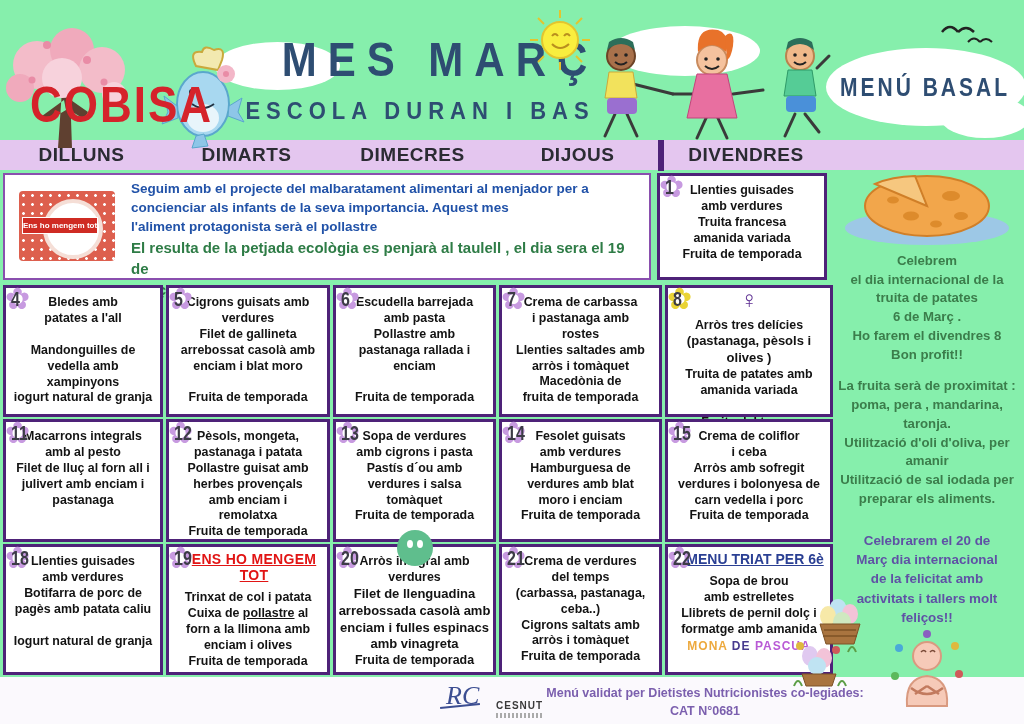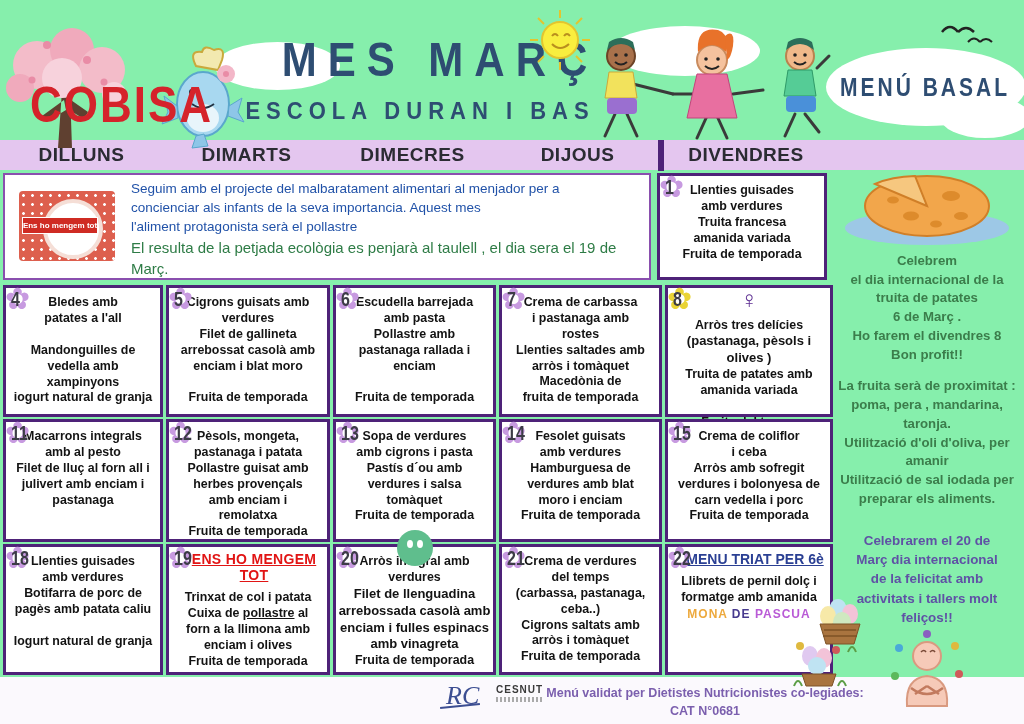--- a/index.html
+++ b/index.html
@@ -27,21 +27,21 @@
   .row3{top:419px;height:123px}
   .row4{top:544px;height:131px}
   .intro-box{width:648px;background:#fff;border:2px solid #8a4fae;display:flex;box-sizing:border-box}
   .placemat{width:96px;height:70px;margin:16px 6px 0 14px;border-radius:4px;background-color:#dd5f4e;
             background-image:radial-gradient(#ffffff 1.3px, rgba(255,255,255,0) 1.5px);background-size:9px 9px;
             position:relative;flex:none}
   .plate{position:absolute;right:12px;top:8px;width:52px;height:52px;border-radius:50%;background:#fff;
          border:4px solid #f5ded6}
   .ribbon{position:absolute;left:3px;top:26px;width:74px;height:15px;background:#cf2b23;border:1px solid #fff;
           color:#fff;font-weight:700;font-size:8px;display:flex;align-items:center;justify-content:center;white-space:nowrap}
-  .intro-text{padding:5px 6px 11px 10px;font-weight:400}
+  .intro-text{padding:5px 6px 11px 10px;font-weight:700}
   .intro-blue{color:#2152a8;font-size:13.5px;line-height:1.4;white-space:pre-line}
   .intro-green{color:#2e7c46;font-size:15px;line-height:1.4;white-space:pre-line}
   .cell{background:#fff;border:3px solid #4e2278;position:relative;box-sizing:border-box;flex:none}
   .daynum{position:absolute;left:5px;top:3px;font-size:16px;font-weight:700;color:#3c3c46;z-index:2;transform:scaleY(1.25)}
   .flower{position:absolute;left:-1px;top:-4px;font-size:30px;color:#c79ae0;line-height:1;z-index:1}
   .flower.yellow{color:#e9d335}
   .cbody{padding:7px 2px 0;text-align:center;font-weight:700;color:#131313}
   .cline{white-space:pre-line;font-size:12.4px;line-height:1.28}
   .cline.small{font-size:13px;line-height:1.3}
   .spacer{height:16px}
@@ -60,21 +60,21 @@
   .sb-navy{color:#2f3d9b;font-weight:700;font-size:13.2px;line-height:1.4;white-space:pre-line;margin-top:12px}
   .sb-purple{color:#5f51a5;font-weight:700;font-size:13.4px;line-height:1.45;white-space:pre-line;margin-top:22px}
   .mt12{margin-top:13px}
   .baskets{position:absolute;left:790px;top:592px;z-index:5}
   .hugger{margin-top:2px}
   
   .footer{position:absolute;left:0;top:677px;width:1024px;height:47px;background:#fbf9fd;z-index:1}
   .sig{position:absolute;left:446px;top:4px;font-family:"Liberation Serif",serif;font-style:italic;
        font-size:26px;color:#3c4e92}
   .sig:after{content:"";position:absolute;left:-6px;bottom:4px;width:40px;border-bottom:2px solid #3c4e92;transform:rotate(-6deg)}
-  .cesnut{position:absolute;left:496px;top:8px;text-align:center;line-height:1}
+  .cesnut{position:absolute;left:496px;top:24px;text-align:center;line-height:1}
   .cesnut .c1{font-size:10px;font-weight:800;color:#3a3a3a;letter-spacing:1px}
   .cesnut .c2{margin-top:2px;height:5px;background:repeating-linear-gradient(90deg,#aaa 0 2px,transparent 2px 4px)}
   .foot-text{position:absolute;left:540px;top:7px;width:330px;text-align:center;color:#7b5fae;
              font-weight:700;font-size:12.5px;line-height:1.45}
 </style>
 </head>
 <body>
 
 <div class="page">
 
@@ -386,20 +386,22 @@
           <div class="cline">Cigrons saltats amb
 arròs i tomàquet</div>
           <div class="cline">Fruita de temporada</div>
         </div>
       </div>
       <div class="cell" style="width: 168px;">
         <span class="flower">✿</span>
         <span class="daynum">22</span>
         <div class="ctitle navy">MENU TRIAT PER 6è</div>
         <div class="cbody">
+          <div class="cline">Sopa  de brou
+amb estrelletes</div>
           <div class="cline">Llibrets de pernil dolç i
 formatge amb amanida</div>
         </div>
         <div class="mona"><span style="color: rgb(237, 169, 61);">MONA</span><span style="color: rgb(71, 58, 142);"> DE</span><span style="color: rgb(185, 90, 214);"> PASCUA</span></div>
       </div>
     </div>
 
   <div class="sidebar">
     <svg width="172" height="82" viewBox="0 0 172 82">
       <ellipse cx="86" cy="62" rx="82" ry="17" fill="#9dc8e6"></ellipse>

